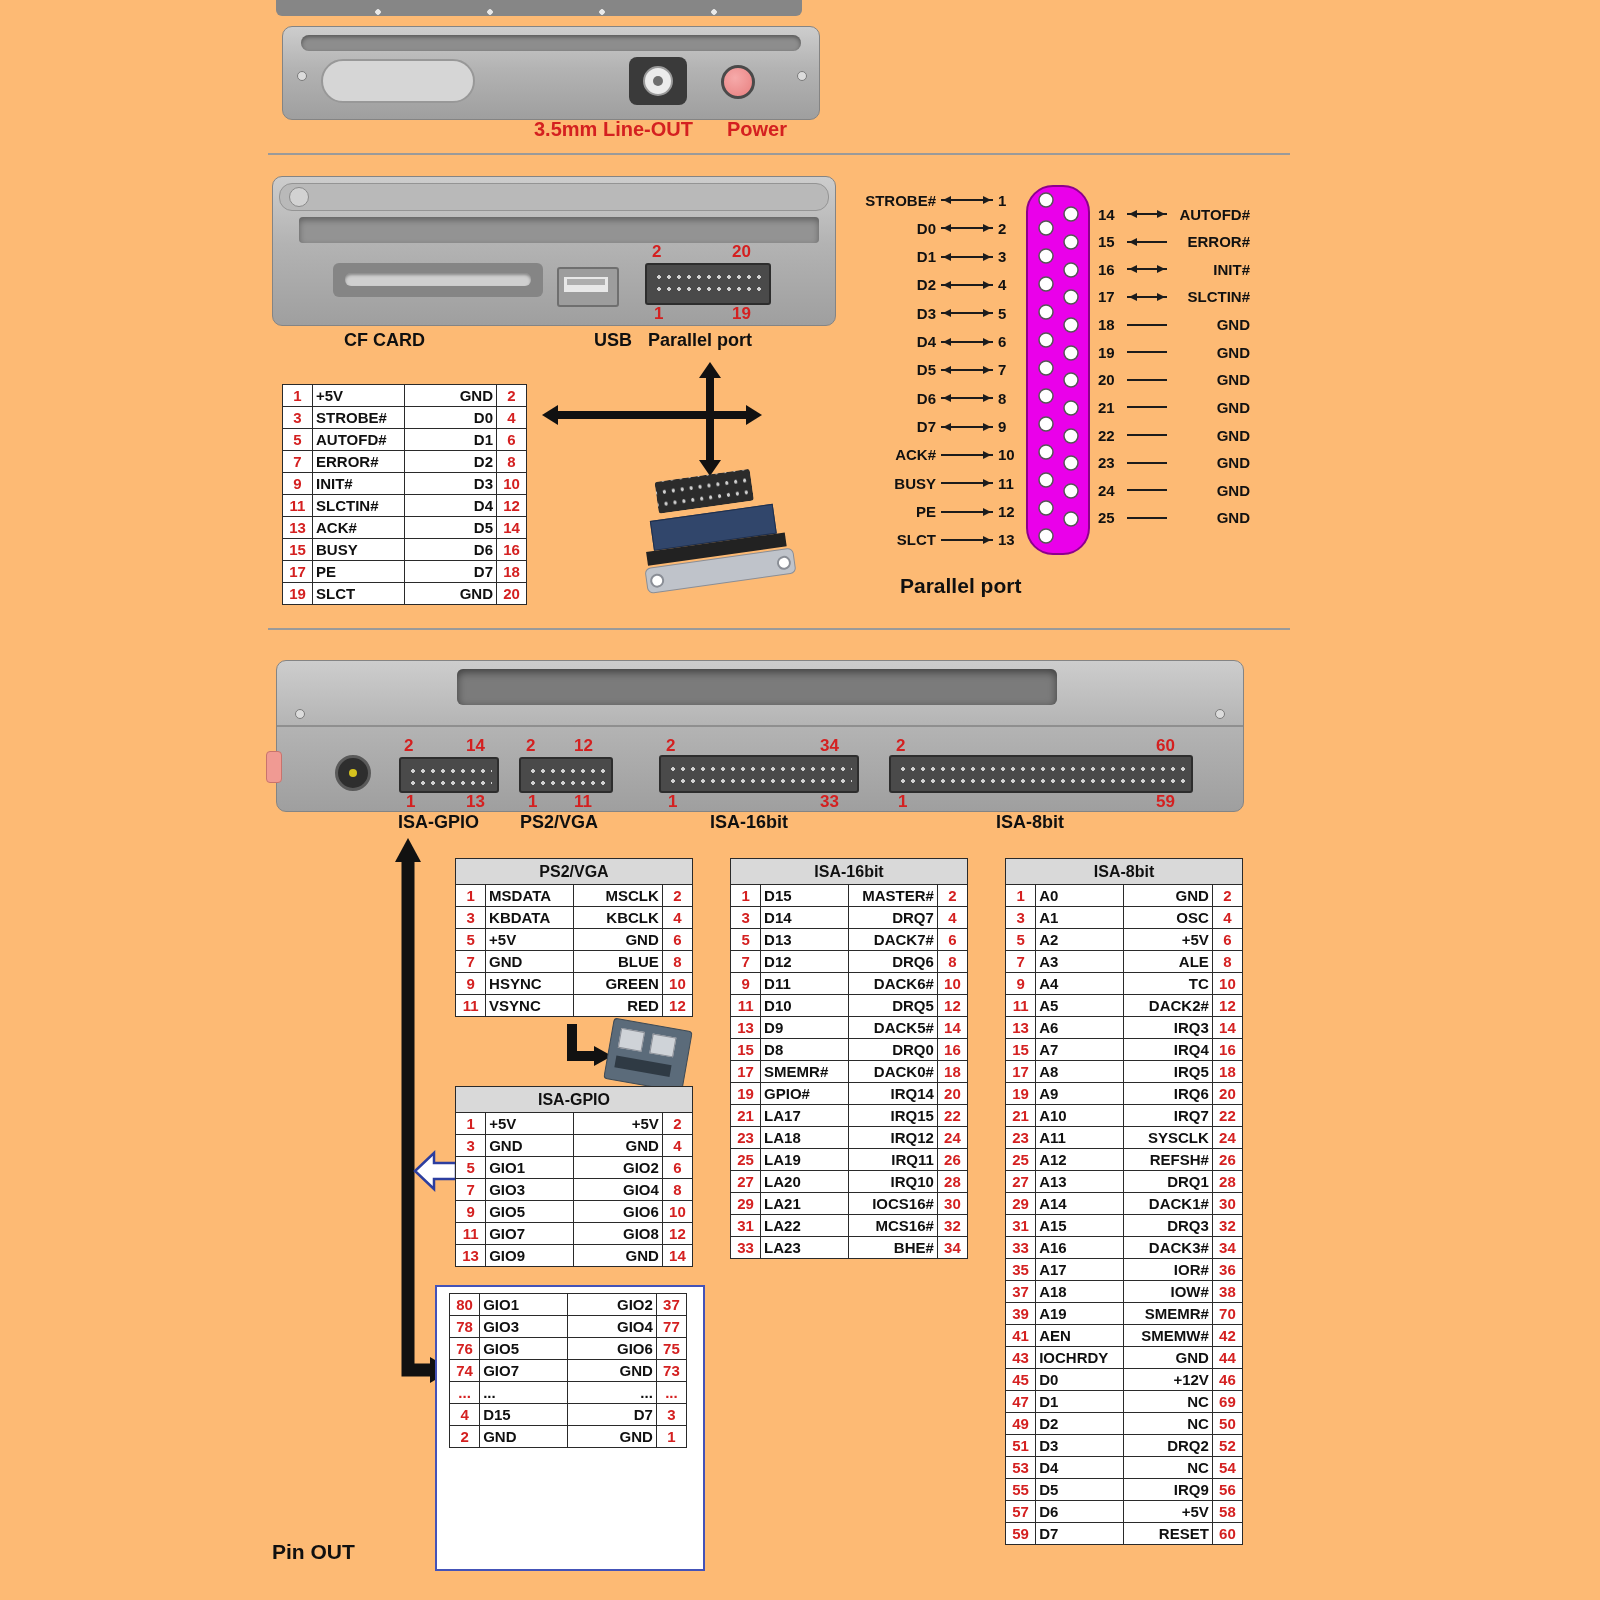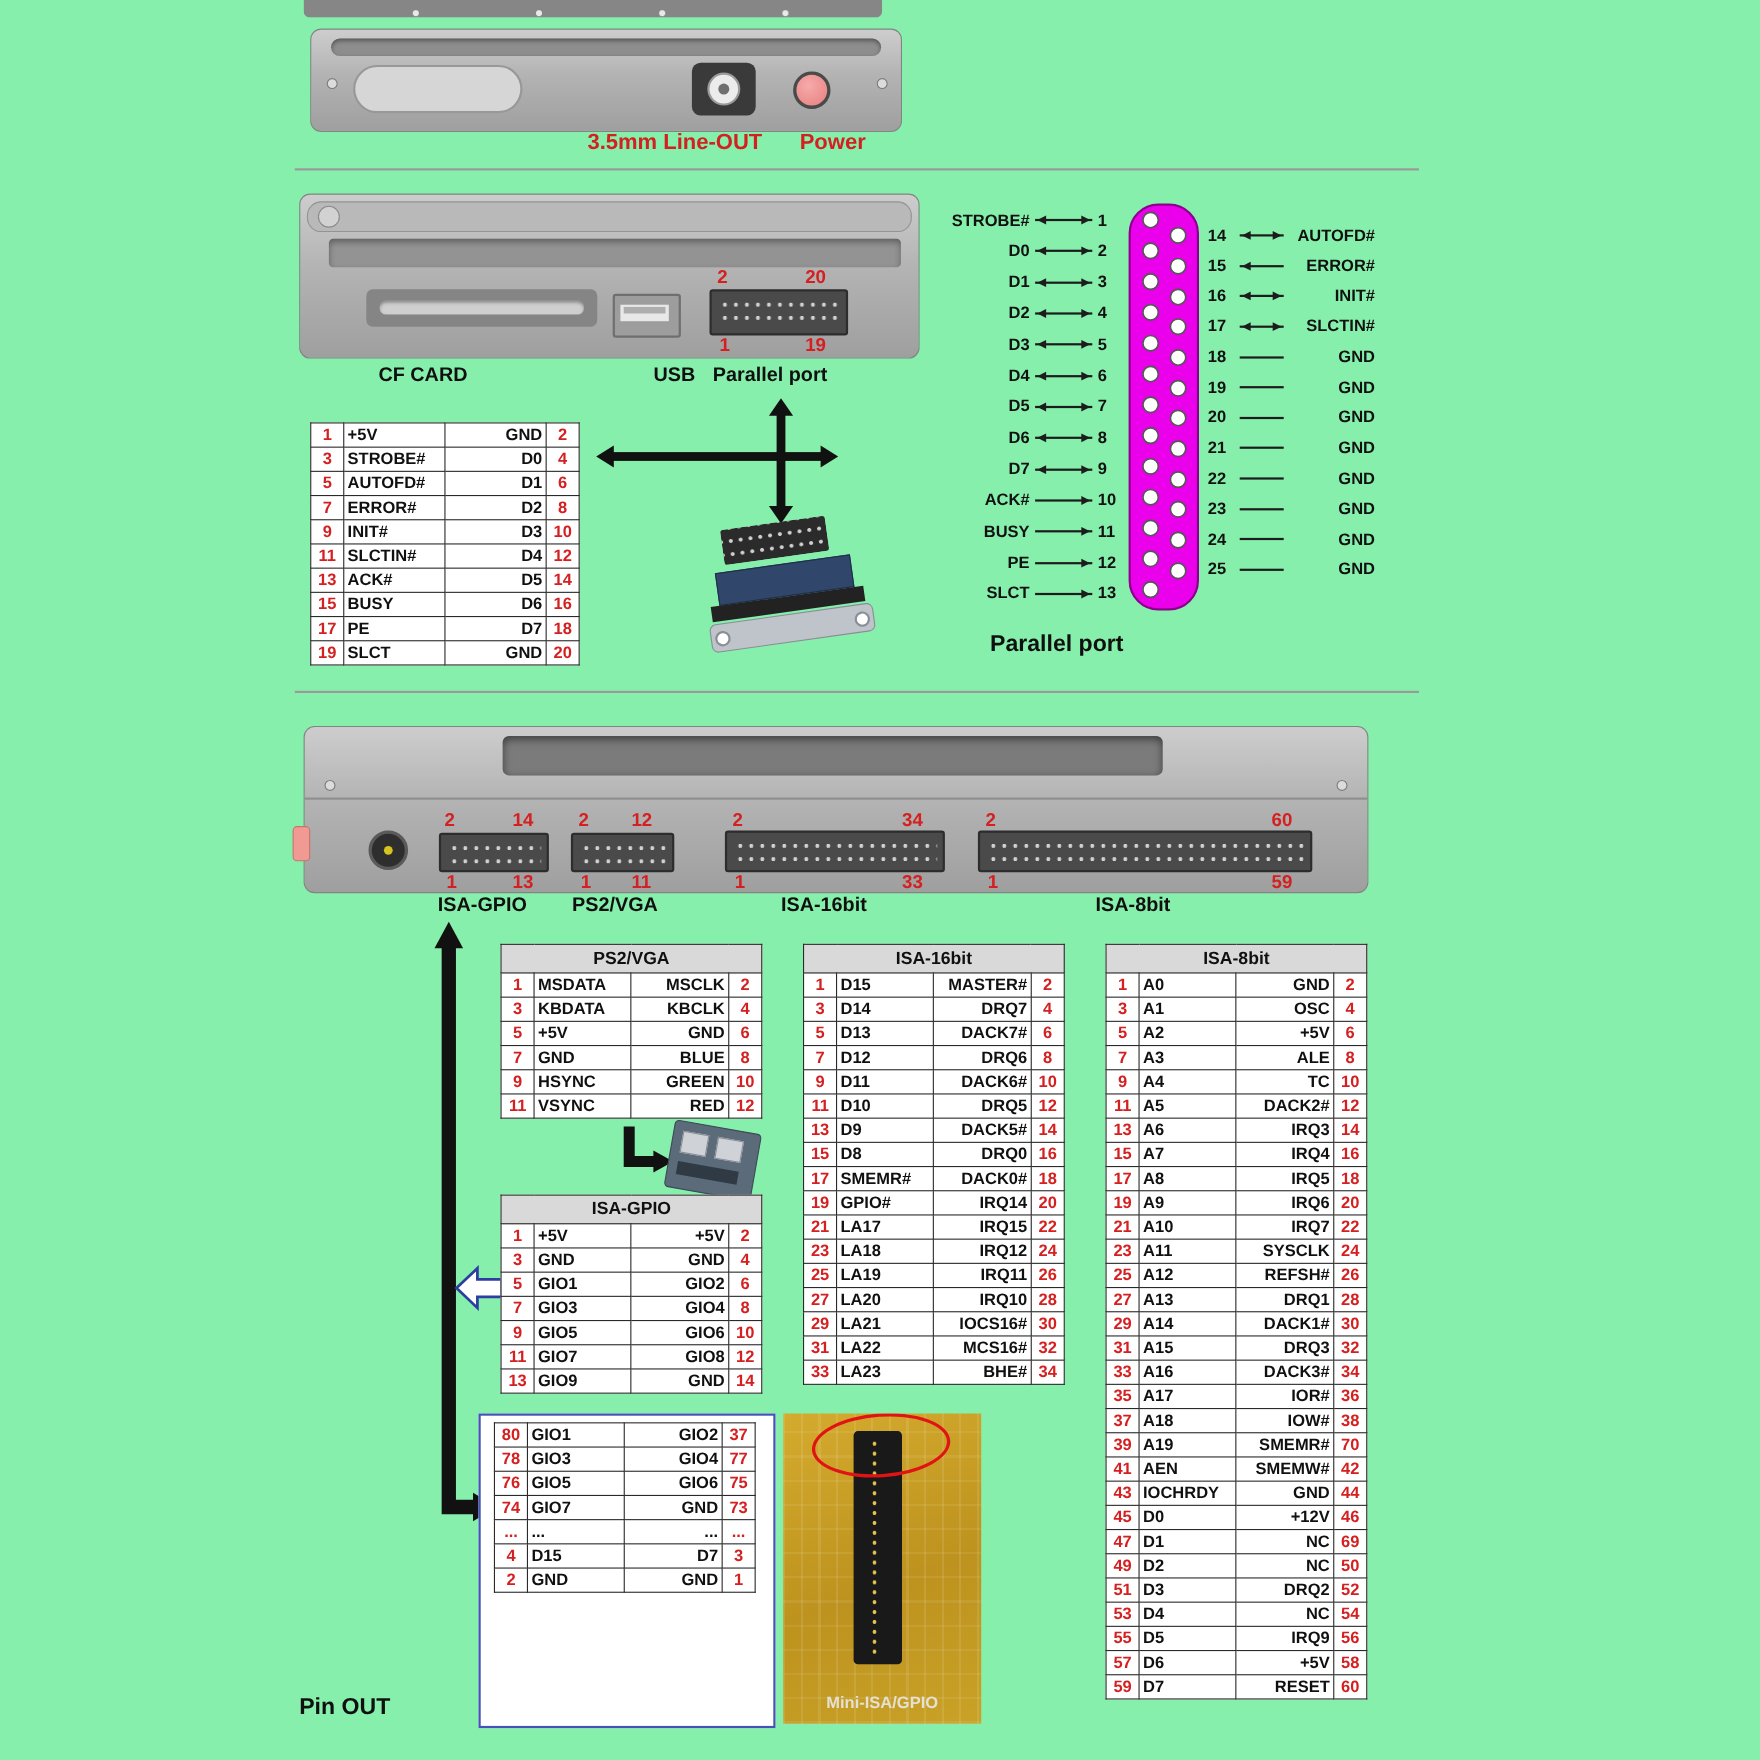--- a/index.html
+++ b/index.html
@@ -1,18 +1,18 @@
 <!DOCTYPE html>
 <html><head>
 <meta charset="utf-8">
 <title>Pin OUT</title>
 <style>
   html,body{margin:0;padding:0;background:#fff;}
   body{font-family:"Liberation Sans",sans-serif;width:1600px;height:1600px;}
-  .canvas{position:relative;width:1600px;height:1600px;background:#86efac;overflow:hidden;}
+  .canvas{position:relative;width:1600px;height:1600px;background:#fdba74;overflow:hidden;}
   .hr{position:absolute;left:268px;width:1022px;height:2px;background:#9a9a9a;}
 
   
   .dev{position:absolute;background:linear-gradient(180deg,#cdcdcd,#b3b3b3 45%,#9f9f9f);border:1px solid #848484;border-radius:10px;}
   .dev-sliver{position:absolute;left:276px;top:0;width:526px;height:16px;background:#868686;border-radius:0 0 6px 6px;
     background-image:radial-gradient(circle,#e9e9e9 2.5px,rgba(0,0,0,0) 3px);background-size:112px 16px;background-position:46px 4px;}
   .slot-top{position:absolute;left:18px;top:8px;width:500px;height:16px;background:#8d8d8d;border-radius:8px;box-shadow:inset 0 2px 4px rgba(0,0,0,.4);}
   .stadium{position:absolute;left:38px;top:32px;width:150px;height:40px;background:#d6d6d6;border:2px solid #989898;border-radius:22px;}
   .jack-housing{position:absolute;left:346px;top:30px;width:58px;height:48px;background:#3a3a3a;border-radius:8px;}
   .jack-ring{width:26px;height:26px;margin:9px auto;border-radius:50%;background:#ececec;border:2px solid #9a9a9a;position:relative;}
@@ -922,21 +922,16 @@
           <td class="c-pin">3</td>
         </tr>
         <tr>
           <td class="c-pin">2</td>
           <td class="c-nl">GND</td>
           <td class="c-nr">GND</td>
           <td class="c-pin">1</td>
         </tr>
       </tbody>
   </table>
-  <div class="pcb">
-    <div class="pcb-conn"></div>
-    <div class="pcb-ellipse"></div>
-    <div class="pcb-caption">Mini-ISA/GPIO</div>
-  </div>
 
   <div class="big-label" style="left:272px;top:1540px;">Pin OUT</div>
 
 </div>
 
 </body></html>

